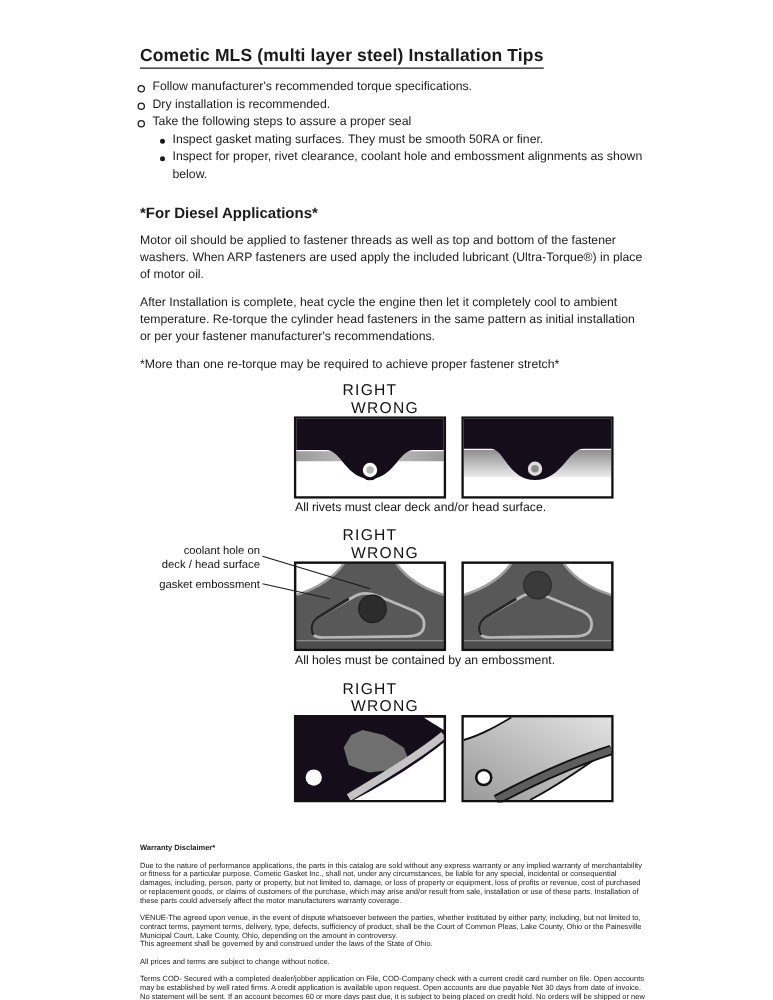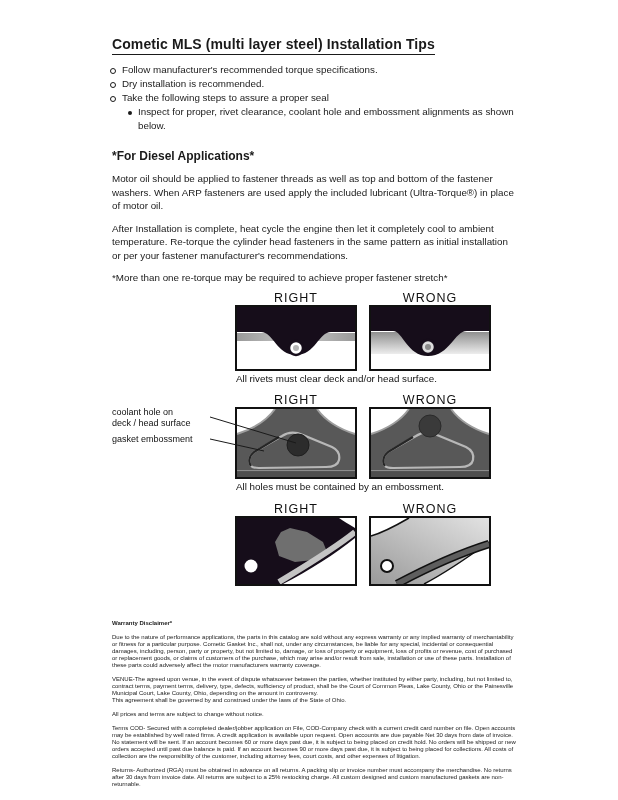--- a/index.html
+++ b/index.html
@@ -30,55 +30,56 @@
     background:#1a1a1a;border-radius:50%;
   }
 
   
   .diesel-h{margin-top:16px;font-size:12px;font-weight:bold;}
   .para{margin-top:9px;font-size:9.8px;line-height:13.5px;width:402px;}
 
   
   .diagrams{margin-top:6px;}
   .diag-row{position:relative;}
-  .titles{display:flex;margin-left:123px;width:256px;}
+  .titles{display:flex;margin-left:123px;width:256px;flex-direction:column;}
   .titles span{
     width:122px;text-align:center;font-size:12.5px;letter-spacing:1px;
     color:#111;line-height:14px;
   }
   .titles span + span{margin-left:12px;}
   .boxes{display:flex;margin-left:123px;width:256px;}
   .boxes svg{display:block;}
   .boxes svg + svg{margin-left:12px;}
   .caption{margin-left:124px;font-size:9.8px;line-height:11.5px;margin-top:2px;color:#111;}
   .caption.wrap{width:225px;}
   .row-gap{height:9px;}
 
   .side-label{
-    position:absolute;left:0;width:96px;
+    position:absolute;left:0;width:96px;text-align:right;
     font-size:9px;line-height:10.5px;color:#111;
   }
   .overlay-svg{position:absolute;left:0;top:0;pointer-events:none;}
 
   
   .legal{margin-top:34px;width:407px;font-size:6px;line-height:7px;color:#222;}
   .legal-h{font-weight:bold;margin-bottom:7px;}
   .legal p{margin:0 0 7px 0;white-space:pre-line;}
 </style>
 </head>
 <body>
 
 <div class="content">
 
   <div class="doc-title">Cometic MLS (multi layer steel) Installation Tips</div>
 
   <div class="bullets">
     <div class="b-item">Follow manufacturer's recommended torque specifications.</div>
     <div class="b-item">Dry installation is recommended.</div>
     <div class="b-item">Take the following steps to assure a proper seal</div>
+    <div class="sb-item">Inspect gasket mating surfaces.  They must be smooth 50RA or finer.</div>
     <div class="sb-item">Inspect for proper, rivet clearance, coolant hole and embossment alignments as shown below.</div>
   </div>
 
   <div class="diesel-h">*For Diesel Applications*</div>
   <div class="para">Motor oil should be applied to fastener threads as well as top and bottom of the fastener washers. When ARP fasteners are used apply the included lubricant (Ultra-Torque®) in place of motor oil.</div>
   <div class="para">After Installation is complete, heat cycle the engine then let it completely cool to ambient temperature. Re-torque the cylinder head fasteners in the same pattern as initial installation or per your fastener manufacturer's recommendations.</div>
   <div class="para">*More than one re-torque may be required to achieve proper fastener stretch*</div>
 
   <div class="diagrams">
 

